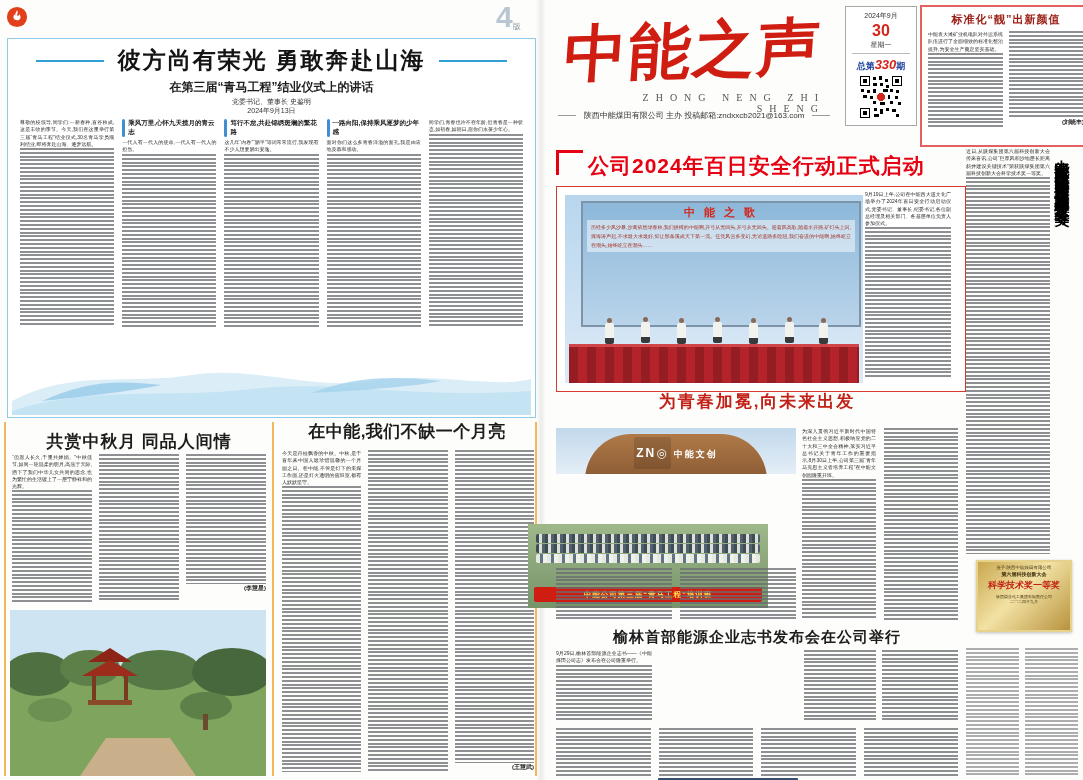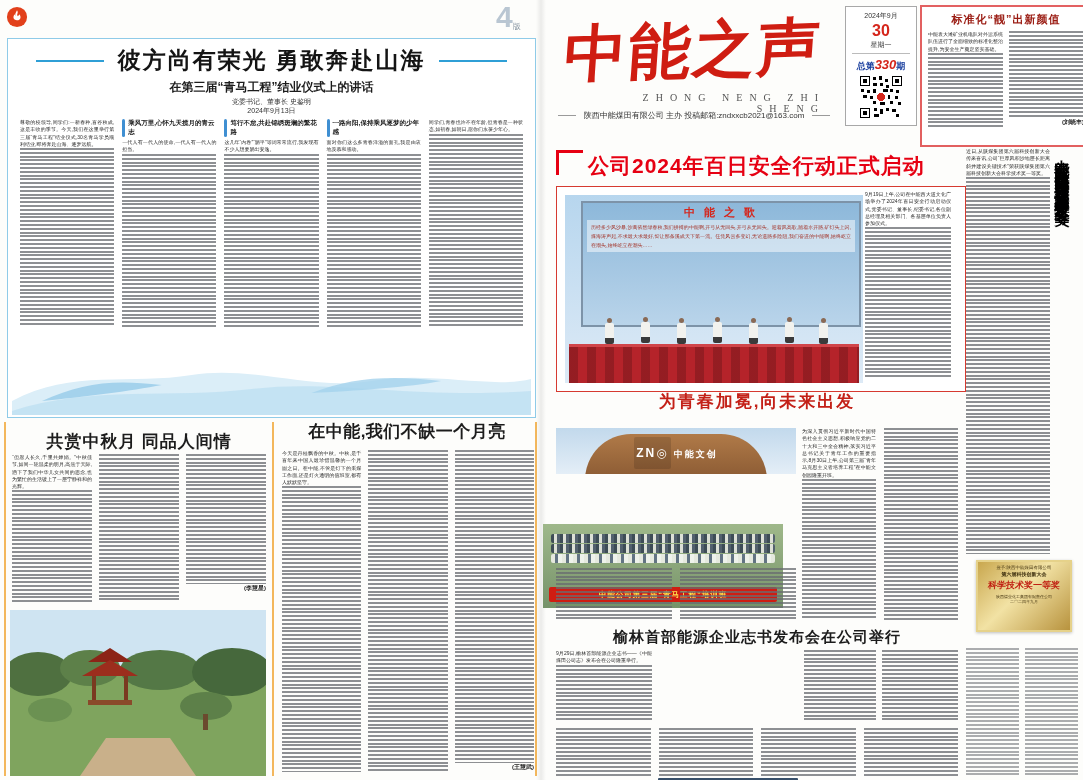--- a/index.html
+++ b/index.html
@@ -306,21 +306,21 @@
     </div>
   </div>
 
   <div class="abs ctr qmhead" style="left:556px;top:390px;width:402px;">为青春加冕,向未来出发</div>
 
   <div class="abs domephoto" style="left:556px;top:428px;width:240px;height:46px;">
     <div class="dome">
       <div class="domesign"><span class="zn">ZN◎</span><span>中能文创</span></div>
     </div>
   </div>
-  <div class="abs groupphoto" style="left:543px;top:478px;width:240px;height:84px;">
+  <div class="abs groupphoto" style="left:528px;top:478px;width:240px;height:84px;">
     <div class="prow" style="margin-top:10px;"></div>
     <div class="prow"></div>
     <div class="prow front"></div>
     <div class="banner">中能公司第三届“青马工程”培训班</div>
   </div>
   <div class="abs" style="left:556px;top:568px;width:240px;height:52px;display:flex;gap:8px;">
     <div class="gk" style="flex:1;"></div>
     <div class="gk" style="flex:1;"></div>
   </div>
   <div class="abs" style="left:802px;top:428px;width:156px;height:192px;display:flex;gap:8px;">

